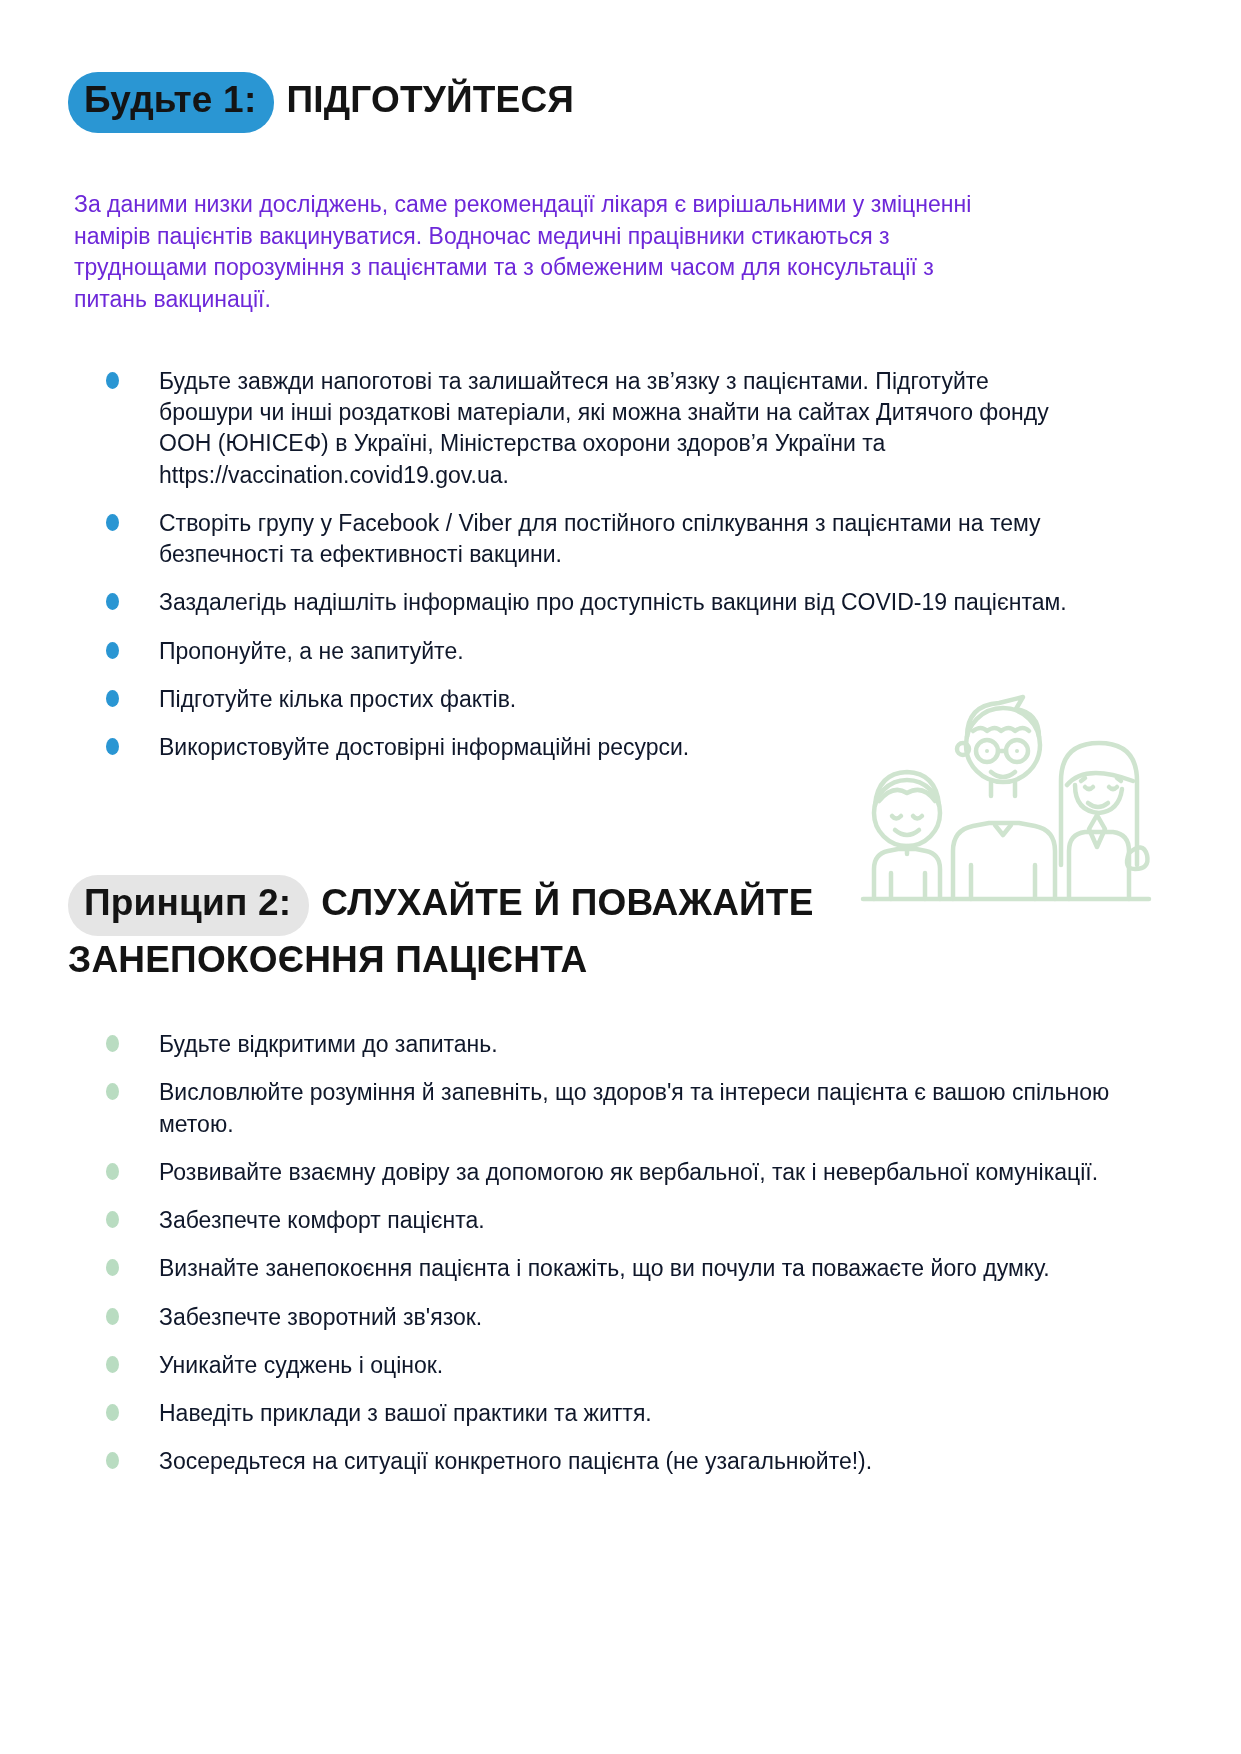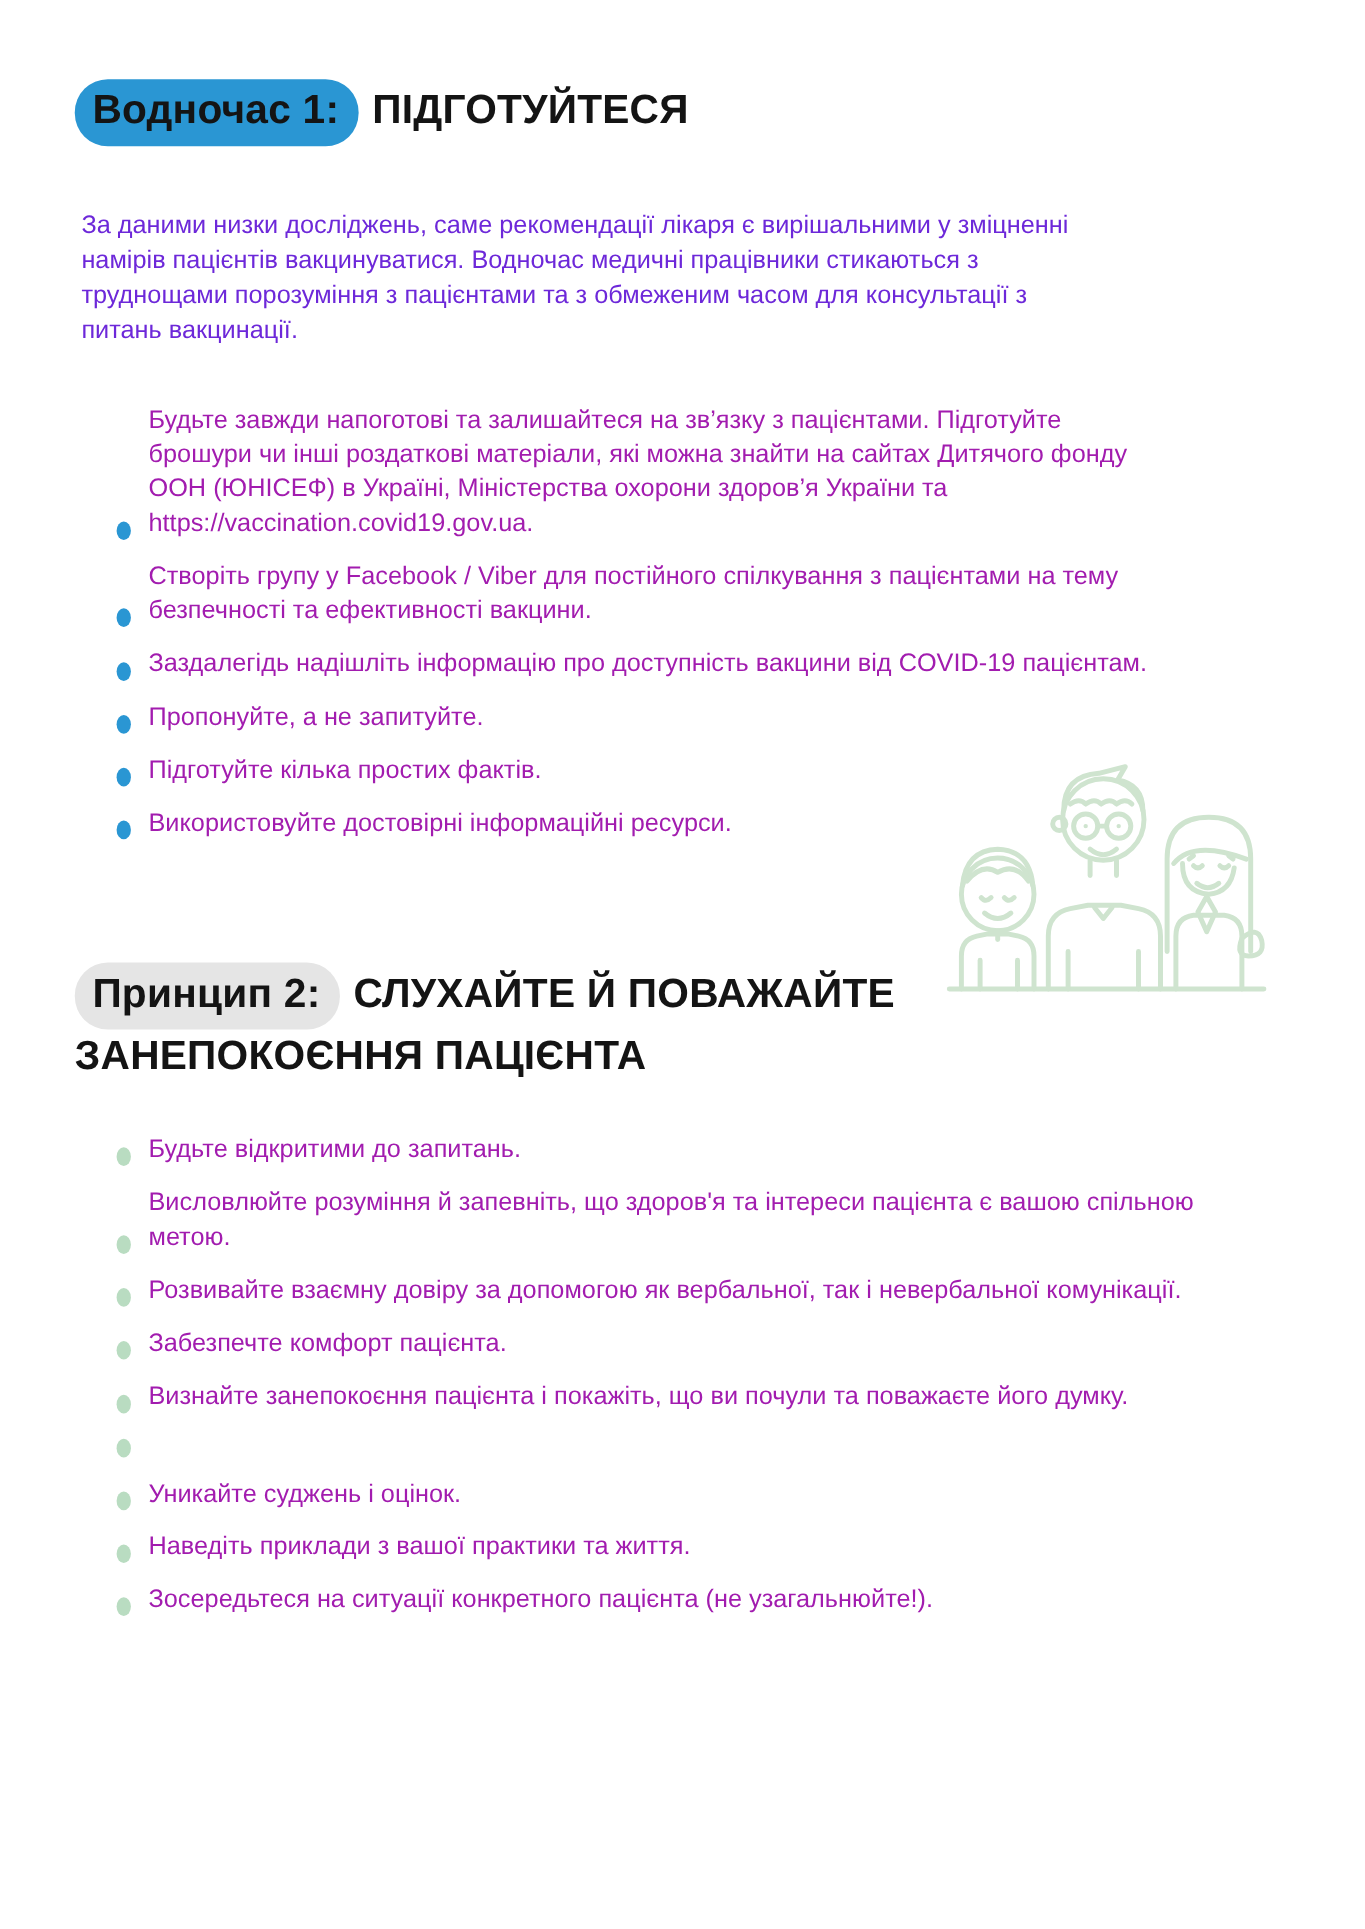--- a/index.html
+++ b/index.html
@@ -10,36 +10,36 @@
   h1.heading,h2.heading{margin:0;font-weight:900;color:#141414;font-size:37px;line-height:1.32;letter-spacing:0.2px;}
   h1.heading{margin-bottom:56px;}
   h2.heading{max-width:920px;margin-top:112px;margin-bottom:44px;}
   .badge{display:inline-block;border-radius:30px;padding:4px 18px 8px 16px;margin-right:12px;color:#141414;}
   .badge-blue{background:#2a96d3;}
   .badge-green{background:#e5e5e5;}
 
   .intro{font-size:23px;line-height:1.38;max-width:905px;margin:0 0 50px 6px;color:#6d28d9;}
 
   ul.bullets{list-style:none;margin:0;padding:0 0 0 38px;}
-  ul.bullets li{display:flex;align-items:flex-end;gap:16px;margin-bottom:17px;font-size:23px;line-height:1.36;color:#a21caf;}
+  ul.bullets li{display:flex;align-items:flex-start;gap:40px;margin-bottom:17px;font-size:23px;line-height:1.36;color:#0f172a;}
   .dot{flex:0 0 auto;width:13px;height:17px;border-radius:50%;margin-top:6px;}
   .list1 .dot{background:#2a96d3;}
   .list2 .dot{background:#b9dcc1;}
   .list1 .li-text{max-width:918px;}
   .list2 .li-text{max-width:992px;}
 
   .illustration{position:absolute;left:845px;top:650px;width:322px;height:256px;}
 </style>
 </head>
 <body>
 
 <div class="page">
   <div class="content">
 
-    <h1 class="heading"><span class="badge badge-blue">Водночас 1:</span><span>ПІДГОТУЙТЕСЯ</span></h1>
+    <h1 class="heading"><span class="badge badge-blue">Будьте 1:</span><span>ПІДГОТУЙТЕСЯ</span></h1>
 
     <p class="intro">За даними низки досліджень, саме рекомендації лікаря є вирішальними у зміцненні намірів пацієнтів вакцинуватися. Водночас медичні працівники стикаються з труднощами порозуміння з пацієнтами та з обмеженим часом для консультації з питань вакцинації.</p>
 
     <ul class="bullets list1">
       <li>
           <span class="dot"></span>
           <span class="li-text">Будьте завжди напоготові та залишайтеся на зв’язку з пацієнтами. Підготуйте брошури чи інші роздаткові матеріали, які можна знайти на сайтах Дитячого фонду ООН (ЮНІСЕФ) в Україні, Міністерства охорони здоров’я України та https://vaccination.covid19.gov.ua.</span>
         </li>
       <li>
           <span class="dot"></span>
@@ -81,20 +81,21 @@
       <li>
           <span class="dot"></span>
           <span class="li-text">Забезпечте комфорт пацієнта.</span>
         </li>
       <li>
           <span class="dot"></span>
           <span class="li-text">Визнайте занепокоєння пацієнта і покажіть, що ви почули та поважаєте його думку.</span>
         </li>
       <li>
           <span class="dot"></span>
+          <span class="li-text">Забезпечте зворотний зв'язок.</span>
         </li>
       <li>
           <span class="dot"></span>
           <span class="li-text">Уникайте суджень і оцінок.</span>
         </li>
       <li>
           <span class="dot"></span>
           <span class="li-text">Наведіть приклади з вашої практики та життя.</span>
         </li>
       <li>

